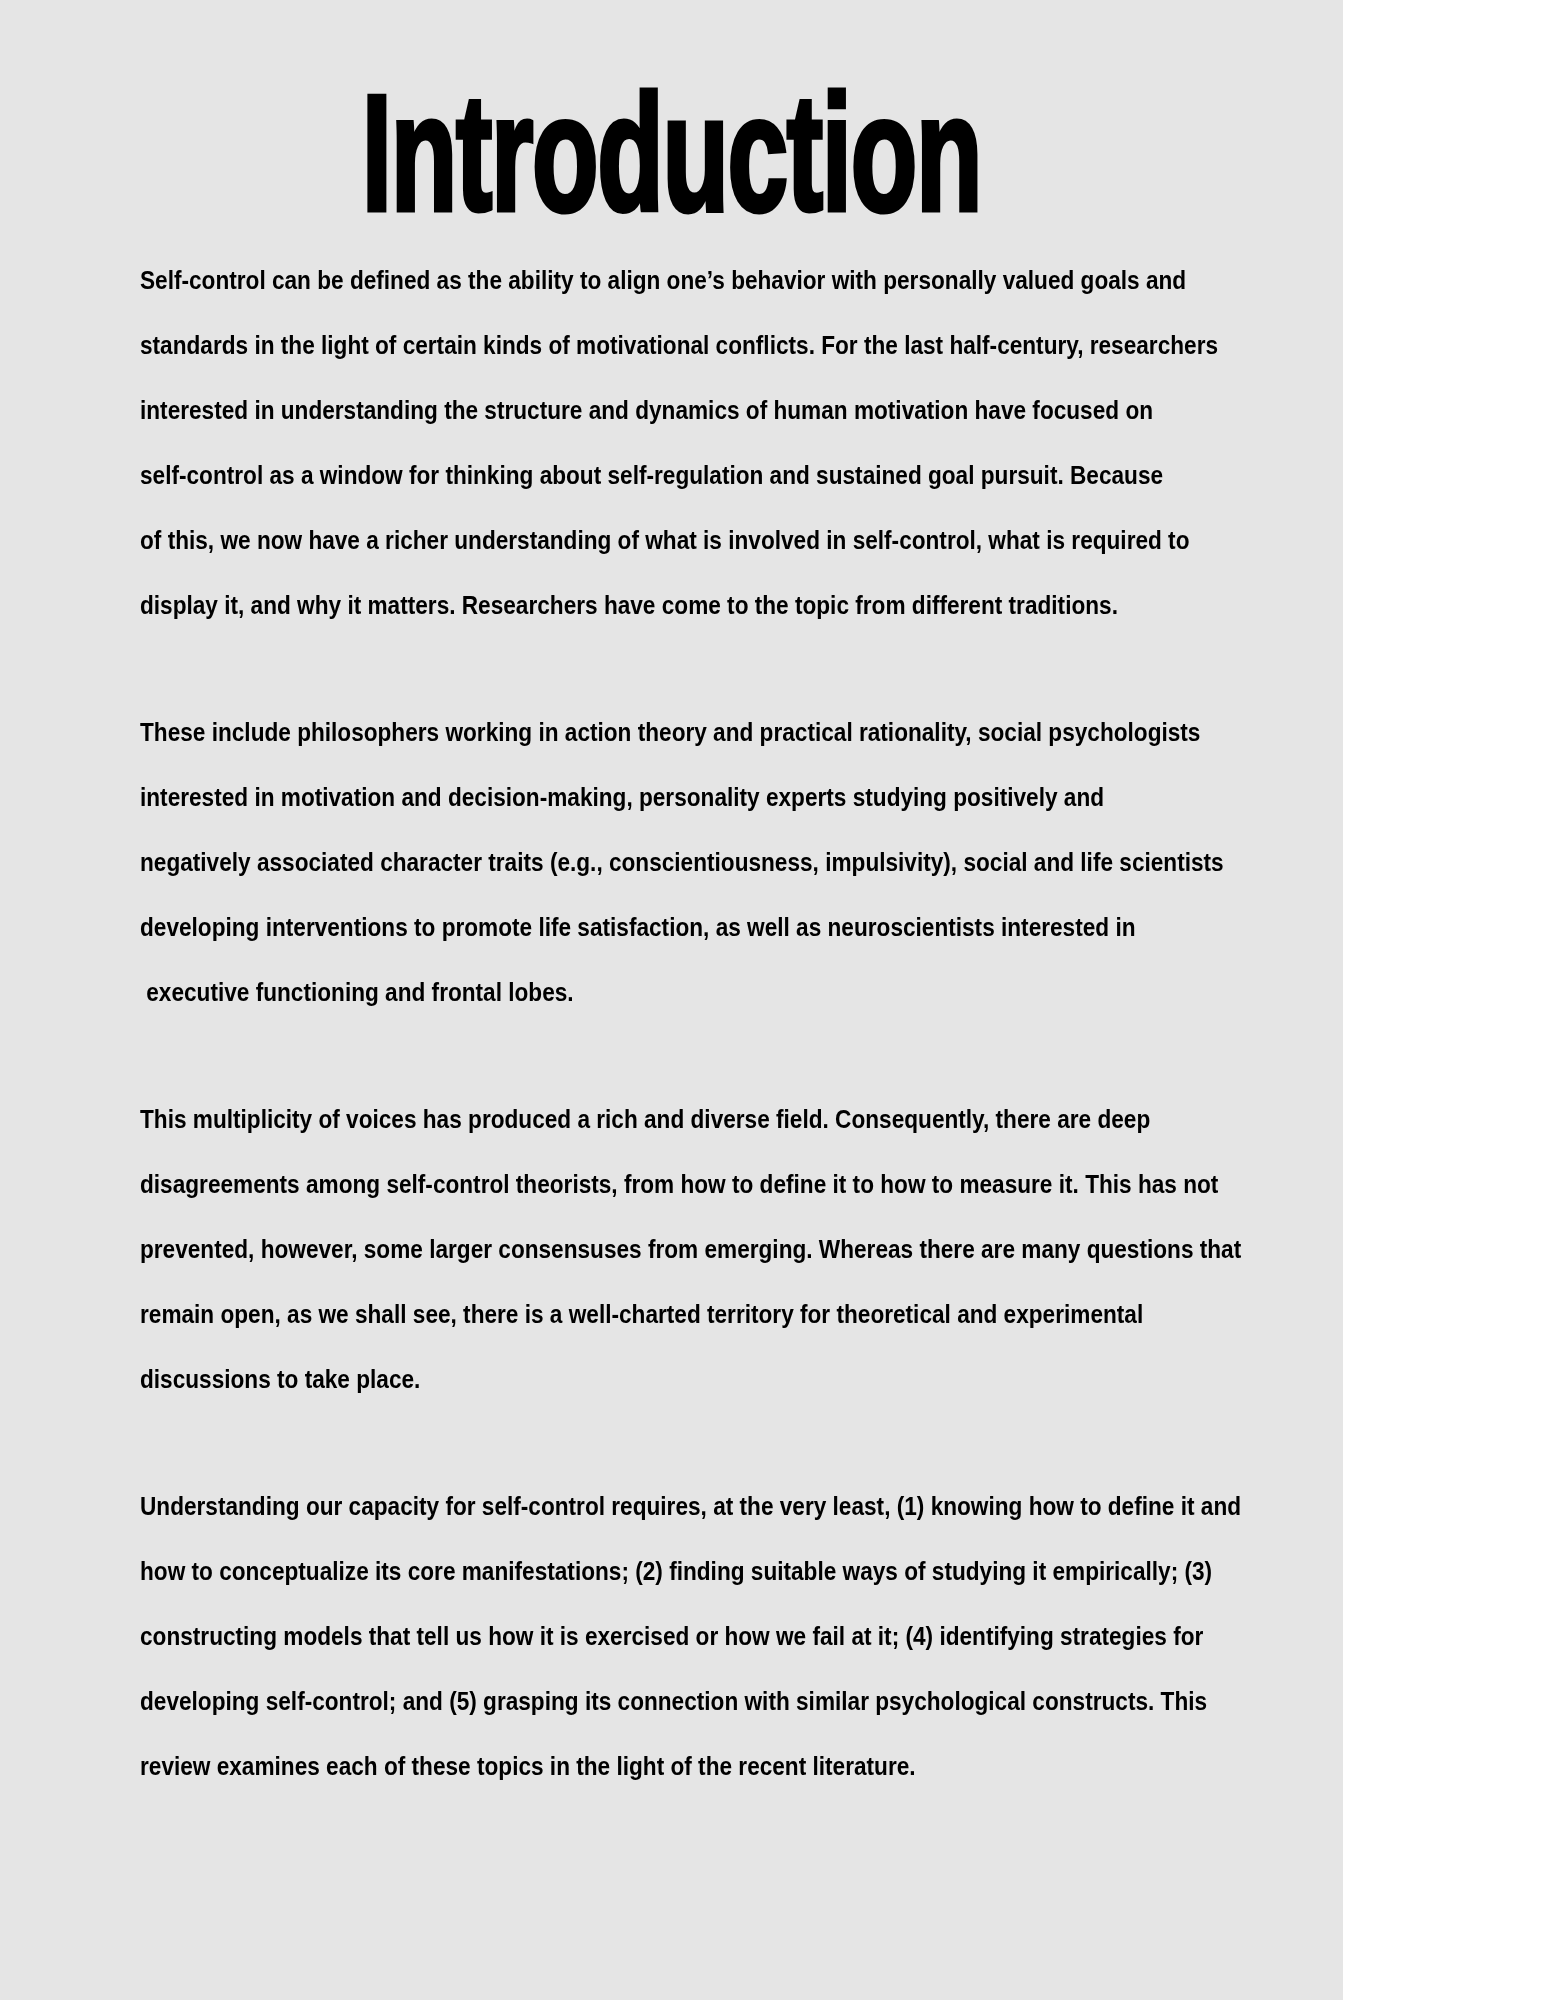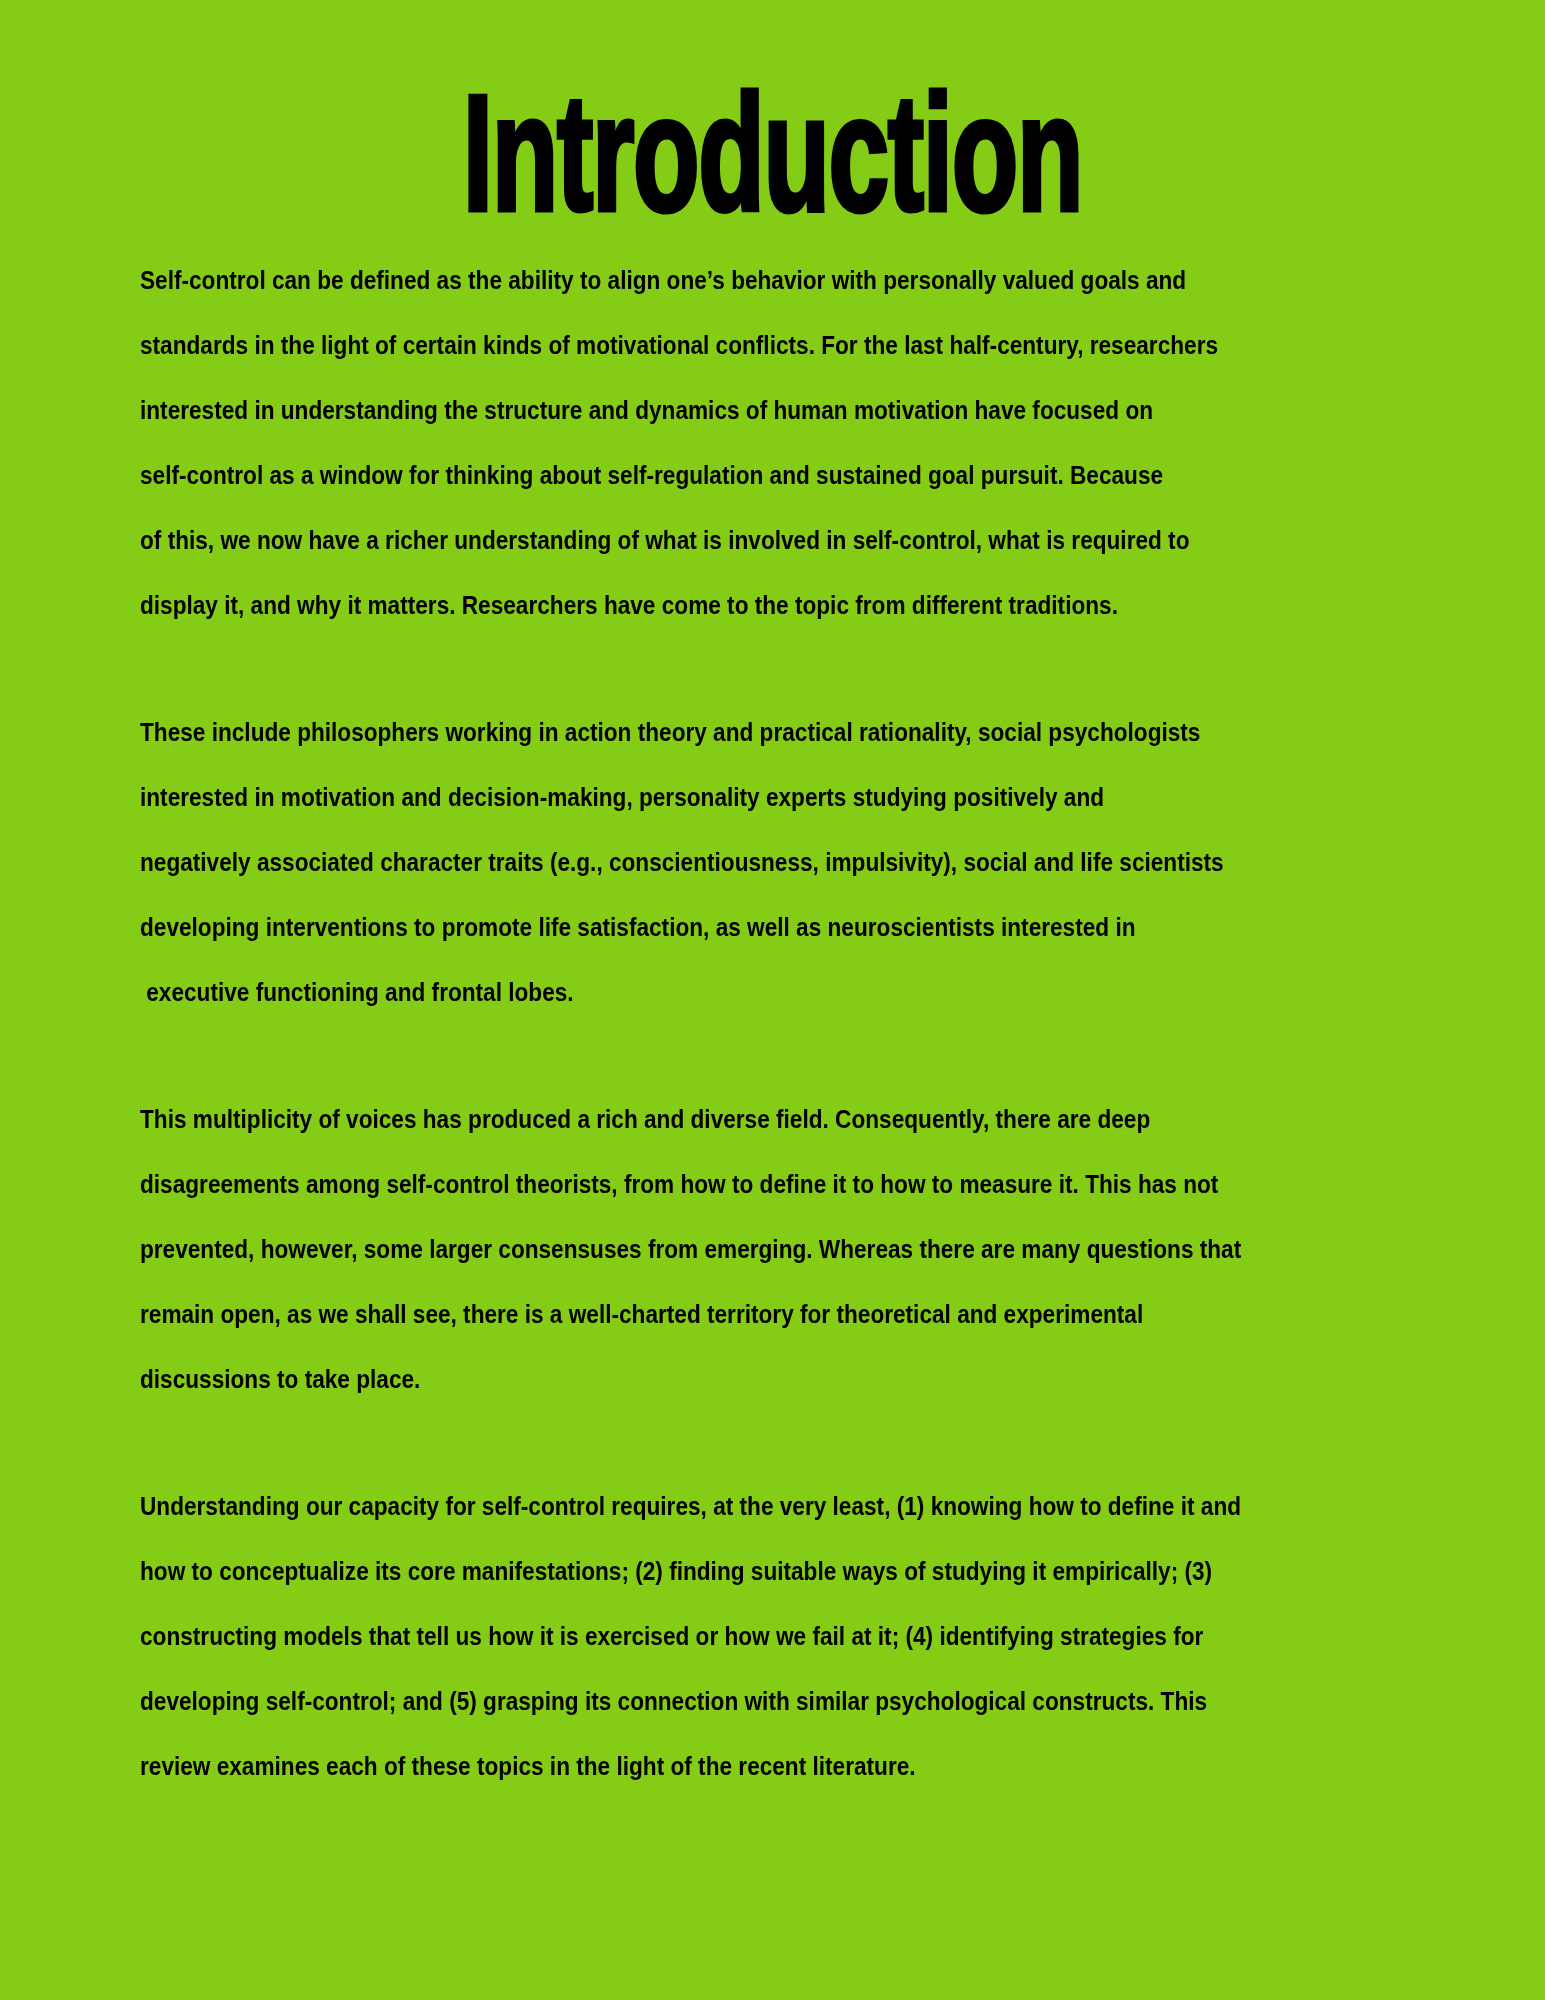--- a/index.html
+++ b/index.html
@@ -2,23 +2,23 @@
 <html><head>
 <meta charset="utf-8">
 <style>
   html, body {
     margin: 0;
     padding: 0;
     background: #ffffff;
   }
   .page {
     position: relative;
-    width: 1545px;
+    width: 1343px;
     height: 2000px;
-    background: #84cc16;
+    background: #e5e5e5;
     overflow: hidden;
     font-family: "Liberation Sans", sans-serif;
     color: #000000;
   }
   .title {
     margin: 58px 0 0 0;
     text-align: center;
     font-size: 165px;
     line-height: 190px;
     font-weight: bold;

